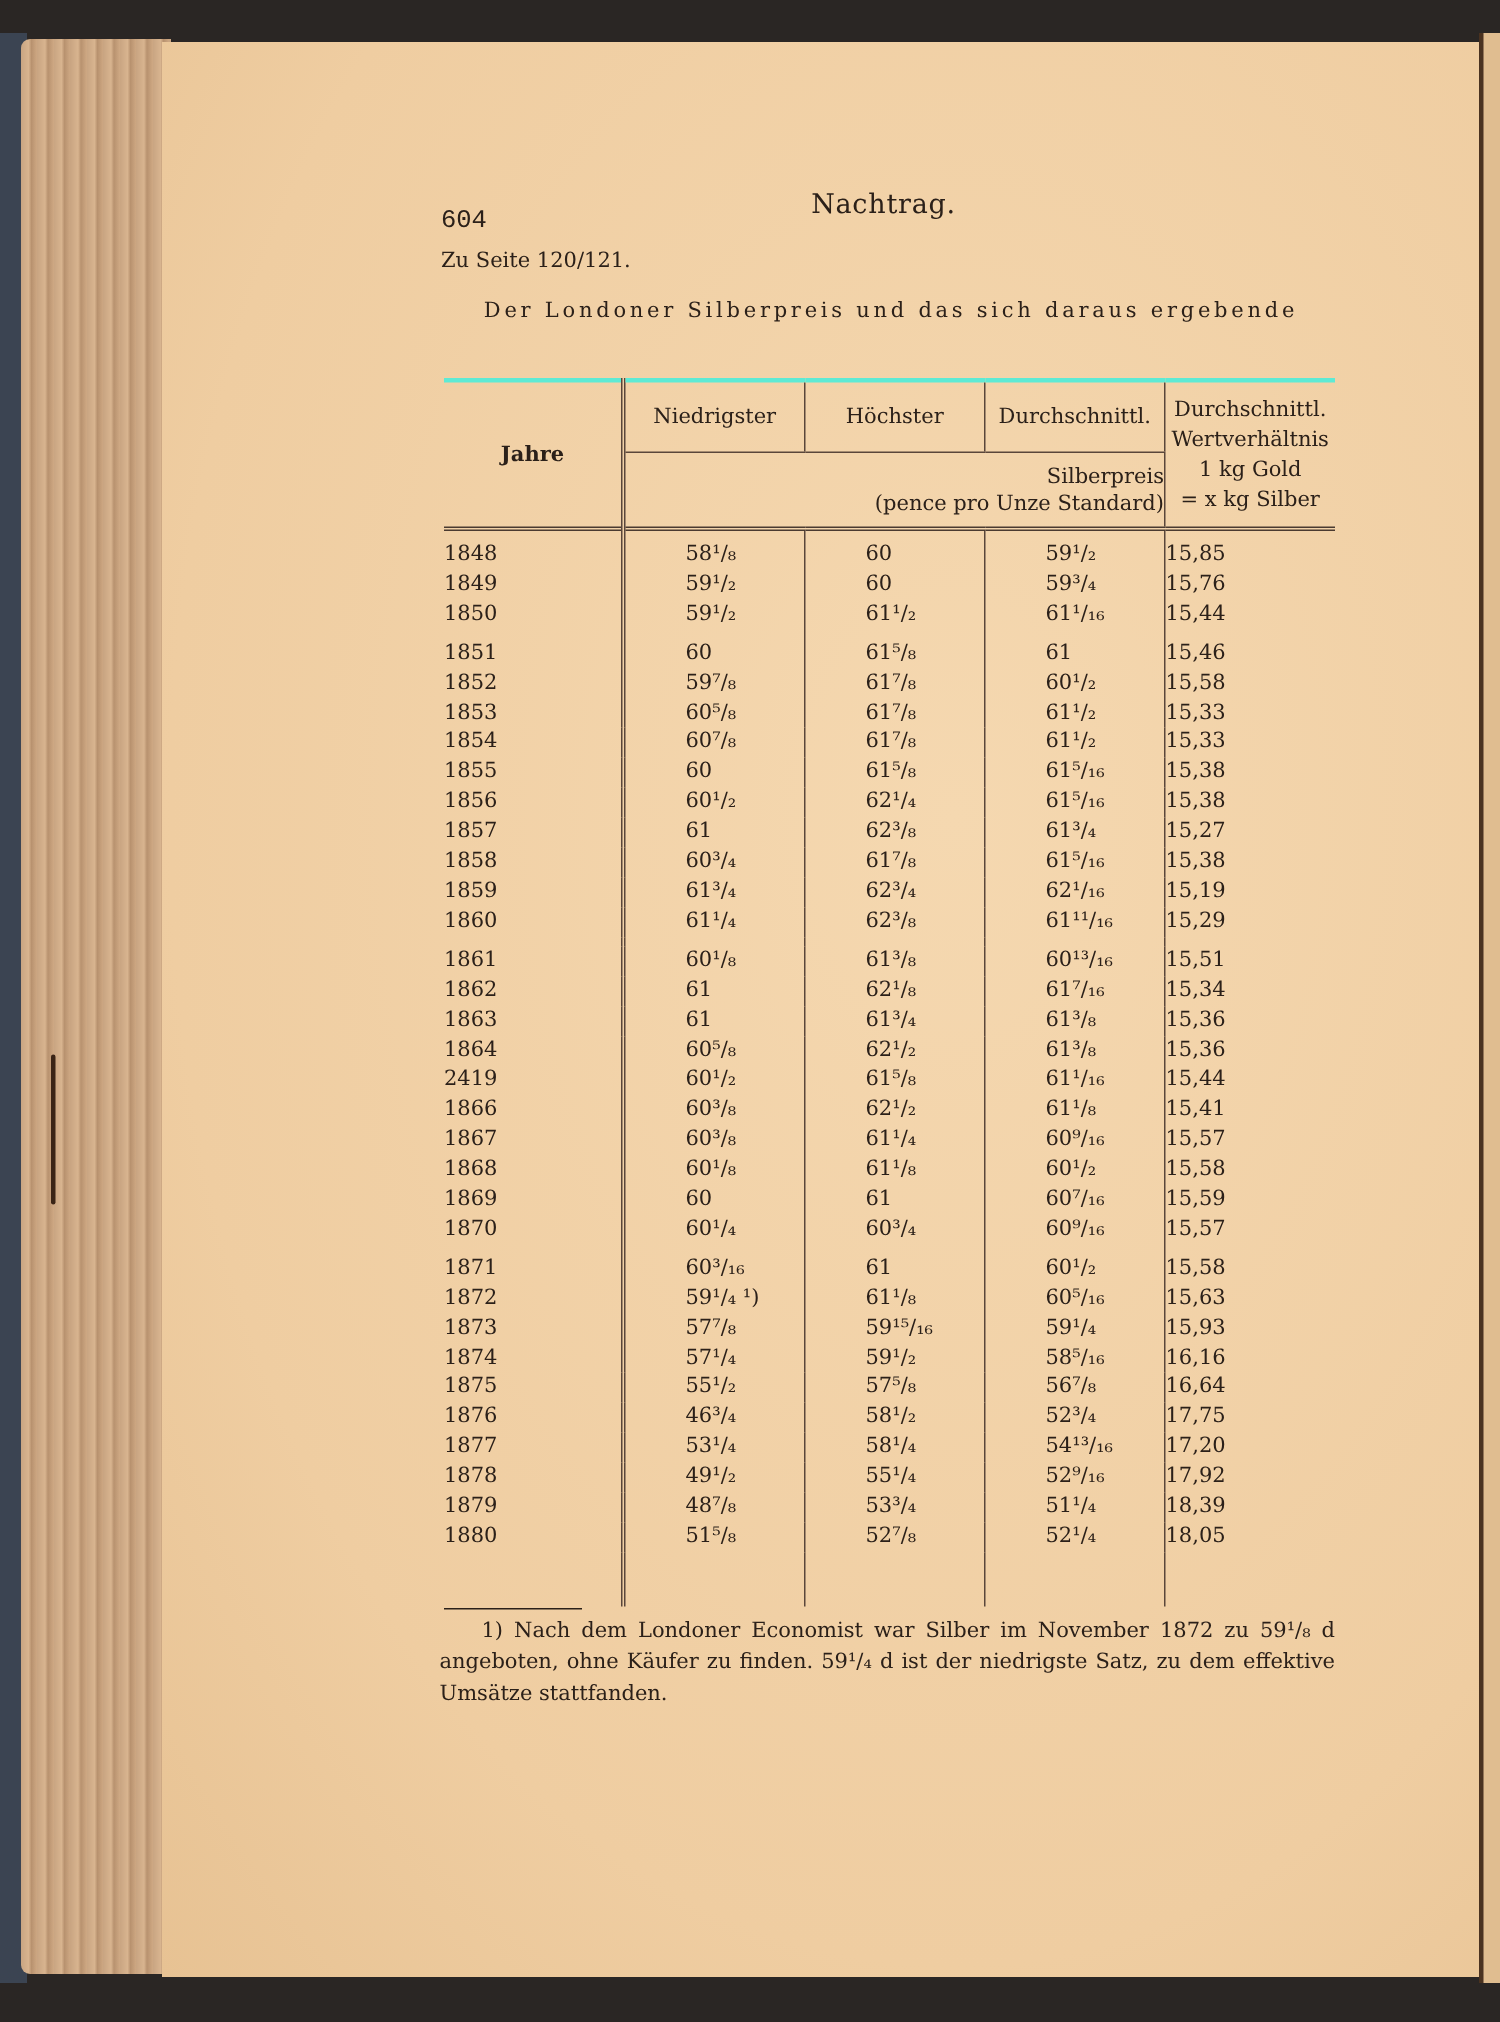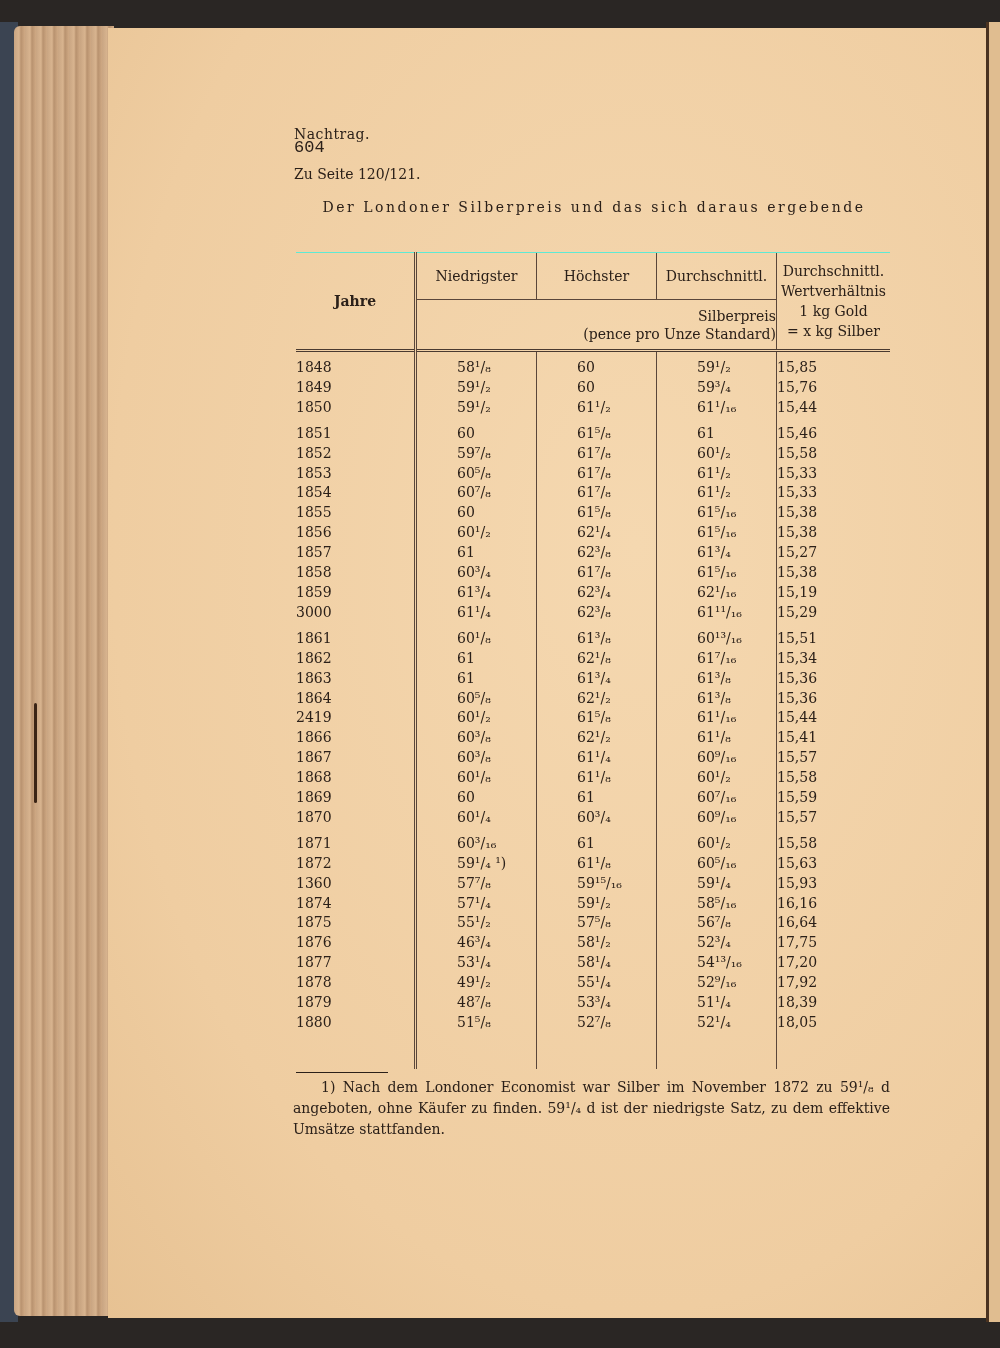--- a/index.html
+++ b/index.html
@@ -7,25 +7,25 @@
   .cover{position:absolute;left:0;top:22px;width:18px;height:1300px;background:#3b4452;}
   .page-stack{position:absolute;left:14px;top:26px;width:100px;height:1290px;
     background:repeating-linear-gradient(90deg,#c9a582 0px,#d8b48f 5px,#b8926f 7px,#cfa984 11px);
     border-radius:6px 0 0 6px;}
   .page{position:absolute;left:108px;top:28px;width:880px;height:1290px;background:#f2d3a9;
     background-image:radial-gradient(ellipse at 60% 40%,#f5d8b0 0%,#efcda1 70%,#e7c293 100%);}
   .right-edge{position:absolute;left:986px;top:22px;width:14px;height:1300px;background:#e0bd90;border-left:3px solid #4a3220;}
   .ink{color:#2b2019;}
   .header{position:absolute;top:126px;left:294px;width:590px;font-size:17px;}
   .pagenum{position:absolute;left:0;top:12px;font-family:Liberation Mono, monospace;}
-  .running{position:absolute;left:0;width:590px;text-align:left;top:0;font-size:14px;letter-spacing:0.5px;}
+  .running{position:absolute;left:0;width:590px;text-align:center;top:0;font-size:18px;letter-spacing:0.5px;}
   .ref{position:absolute;top:166px;left:294px;font-size:14px;}
   .title{position:absolute;top:195px;left:294px;width:600px;text-align:center;font-size:14px;line-height:24px;letter-spacing:2.5px;}
   table{position:absolute;top:252px;left:296px;width:594px;border-collapse:collapse;font-size:14px;}
-  thead tr.top td{border-top:1px solid #5eead4;}
+  thead tr.top td{border-top:3px solid #5eead4;}
   th,td{padding:0;font-weight:normal;}
   .hdr td{vertical-align:middle;text-align:center;}
   .vl{border-left:1px solid #5a463a;}
   .vl2{border-left:3px double #5a463a;}
   .hb{border-bottom:1px solid #5a463a;}
   .sep td{border-top:3px double #4a3a30;height:0;}
   tbody td{height:19.9px;line-height:19.9px;}
   .year{text-align:left;width:118px;}
   .c1,.c2,.c3{padding-left:40px;width:79px;}
   .c4{text-align:left;}
@@ -176,21 +176,21 @@
         <td class="c4 vl">15,38</td>
       </tr>
       <tr>
         <td class="year">1859</td>
         <td class="c1 vl2">61³/₄</td>
         <td class="c2 vl">62³/₄</td>
         <td class="c3 vl">62¹/₁₆</td>
         <td class="c4 vl">15,19</td>
       </tr>
       <tr>
-        <td class="year">3000</td>
+        <td class="year">1860</td>
         <td class="c1 vl2">61¹/₄</td>
         <td class="c2 vl">62³/₈</td>
         <td class="c3 vl">61¹¹/₁₆</td>
         <td class="c4 vl">15,29</td>
       </tr>
       <tr class="gap">
         <td class=""></td>
         <td class="vl2"></td>
         <td class="vl"></td>
         <td class="vl"></td>
@@ -281,21 +281,21 @@
         <td class="c4 vl">15,58</td>
       </tr>
       <tr>
         <td class="year">1872</td>
         <td class="c1 vl2">59¹/₄ ¹)</td>
         <td class="c2 vl">61¹/₈</td>
         <td class="c3 vl">60⁵/₁₆</td>
         <td class="c4 vl">15,63</td>
       </tr>
       <tr>
-        <td class="year">1360</td>
+        <td class="year">1873</td>
         <td class="c1 vl2">57⁷/₈</td>
         <td class="c2 vl">59¹⁵/₁₆</td>
         <td class="c3 vl">59¹/₄</td>
         <td class="c4 vl">15,93</td>
       </tr>
       <tr>
         <td class="year">1874</td>
         <td class="c1 vl2">57¹/₄</td>
         <td class="c2 vl">59¹/₂</td>
         <td class="c3 vl">58⁵/₁₆</td>

